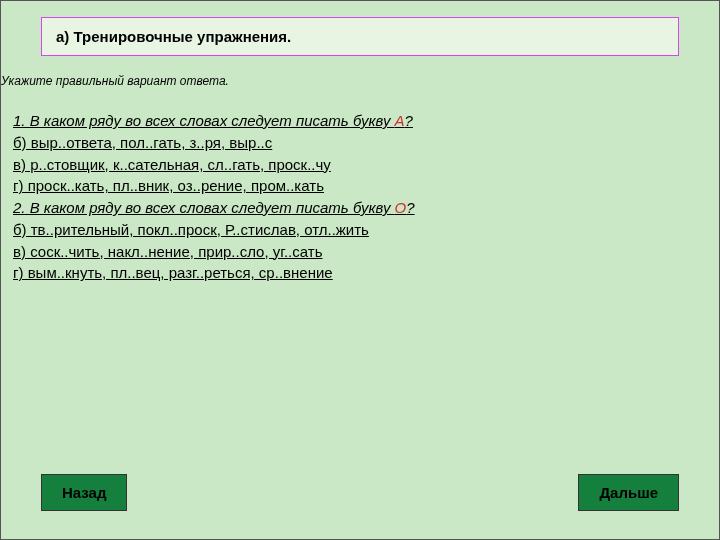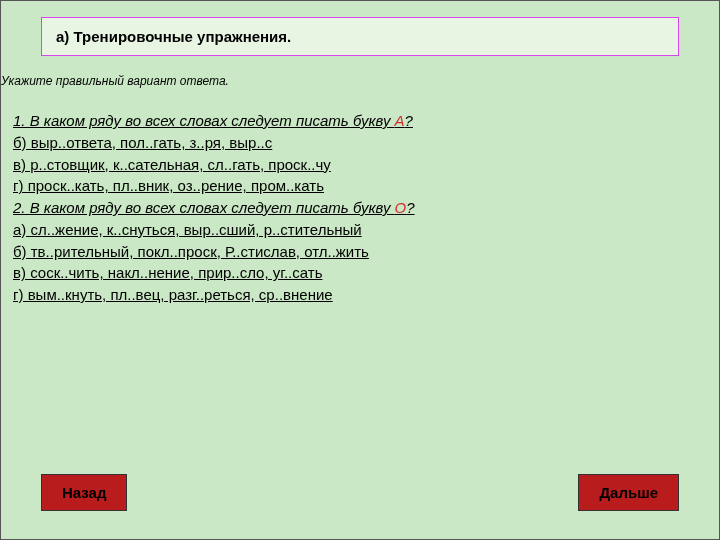--- a/index.html
+++ b/index.html
@@ -39,21 +39,21 @@
   .buttons {
     position: absolute;
     bottom: 28px;
     left: 0;
     width: 100%;
     display: flex;
     justify-content: space-between;
     padding: 0 40px;
   }
   .btn {
-    background: #b91c1c;
+    background: #15803d;
     border: 1px solid #333;
     padding: 9px 20px;
     font-weight: bold;
     font-size: 15px;
     cursor: pointer;
     font-family: Arial, sans-serif;
   }
 </style>
 </head>
 <body>
@@ -70,21 +70,20 @@
     <span>1. В каком ряду во всех словах следует писать букву </span><span class="hl-red">А</span><span>?</span>
   </div>
   <div class="answer-line">б) выр..ответа, пол..гать, з..ря, выр..с</div>
   <div class="answer-line">в) р..стовщик, к..сательная, сл..гать, проск..чу</div>
   <div class="answer-line">г) проск..кать, пл..вник, оз..рение, пром..кать</div>
 
   <div class="block2">
     <div class="question-line">
       <span>2. В каком ряду во всех словах следует писать букву </span><span class="hl-red">О</span><span>?</span>
     </div>
-    <div class="answer-line">а) сл..жение, к..снуться, выр..сший, р..стительный</div>
     <div class="answer-line">б) тв..рительный, покл..проск, Р..стислав, отл..жить</div>
     <div class="answer-line">в) соск..чить, накл..нение, прир..сло, уг..сать</div>
     <div class="answer-line">г) вым..кнуть, пл..вец, разг..реться, ср..внение</div>
   </div>
 
 </div>
 
 <div class="buttons">
   <button class="btn">Назад</button>
   <button class="btn">Дальше</button>

